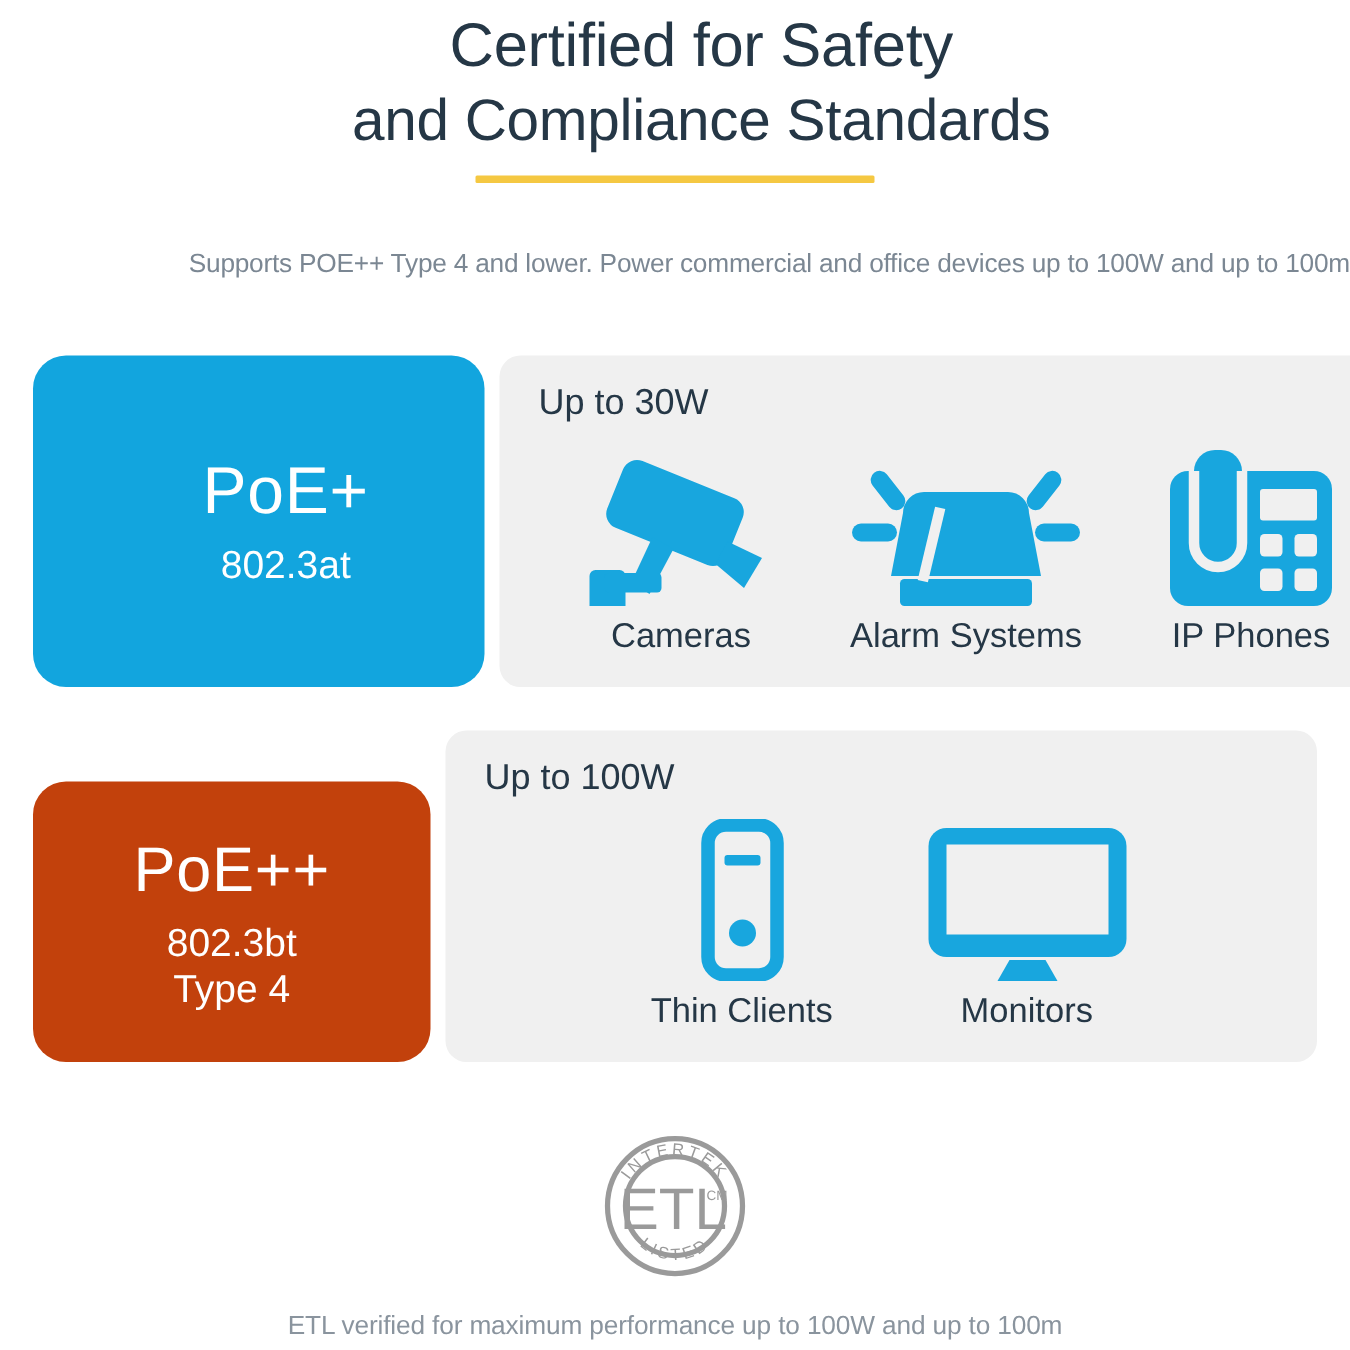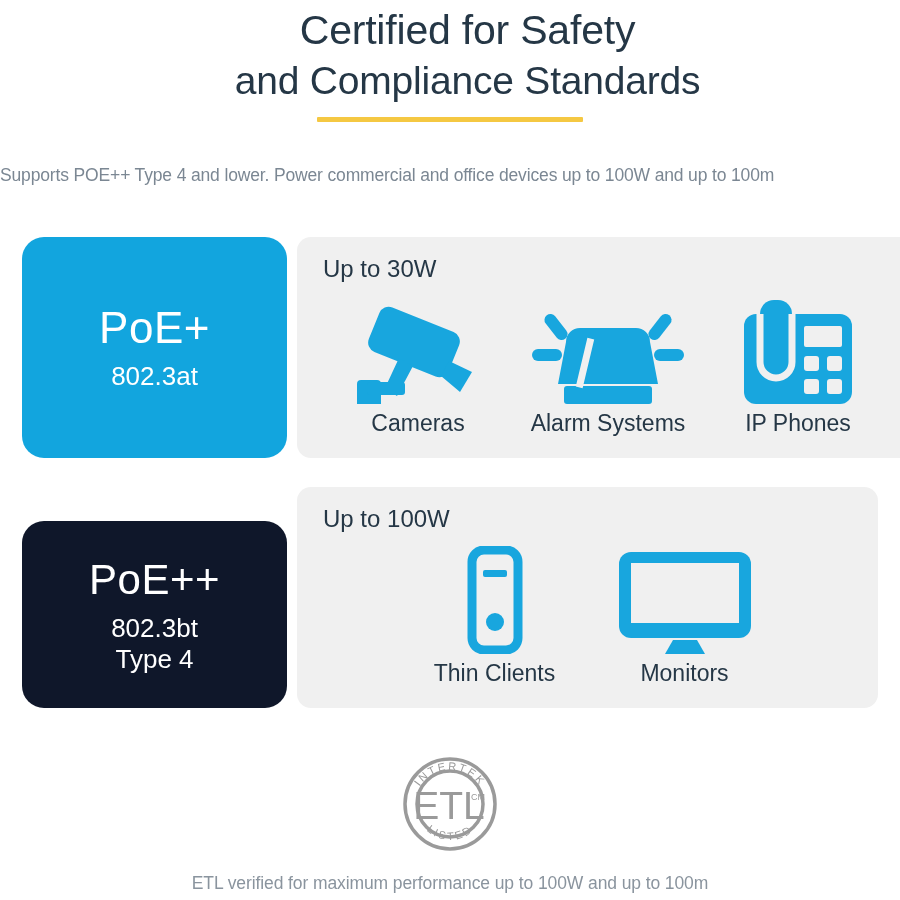--- a/index.html
+++ b/index.html
@@ -36,21 +36,21 @@
   .title-rule {
     width: 266px;
     height: 5px;
     background: #F5C842;
     margin: 11px auto 0 auto;
     border-radius: 1px;
   }
 
   .subtitle {
     margin-top: 42px;
-    text-align: left;
+    text-align: right;
     font-size: 17.5px;
     line-height: 22px;
     color: #7b8793;
     letter-spacing: -0.15px;
     white-space: nowrap;
   }
 
   
   .rows {
     position: absolute;
@@ -69,22 +69,22 @@
   .badge {
     width: 265px;
     border-radius: 22px;
     display: flex;
     flex-direction: column;
     align-items: center;
     justify-content: center;
     color: #ffffff;
     flex: 0 0 265px;
   }
-  .badge.blue  { background: #12A5DE; }
-  .badge.navy  { background: #0f172a; margin-top: 34px; }
+  .badge.blue  { background: #12A5DE; padding-left: 36px; }
+  .badge.navy  { background: #c2410c; margin-top: 34px; }
 
   .badge-title {
     font-size: 44px;
     line-height: 50px;
     font-weight: 400;
     letter-spacing: 0.5px;
   }
   .badge.navy .badge-title { font-size: 42px; }
   .badge-sub {
     font-size: 26px;

